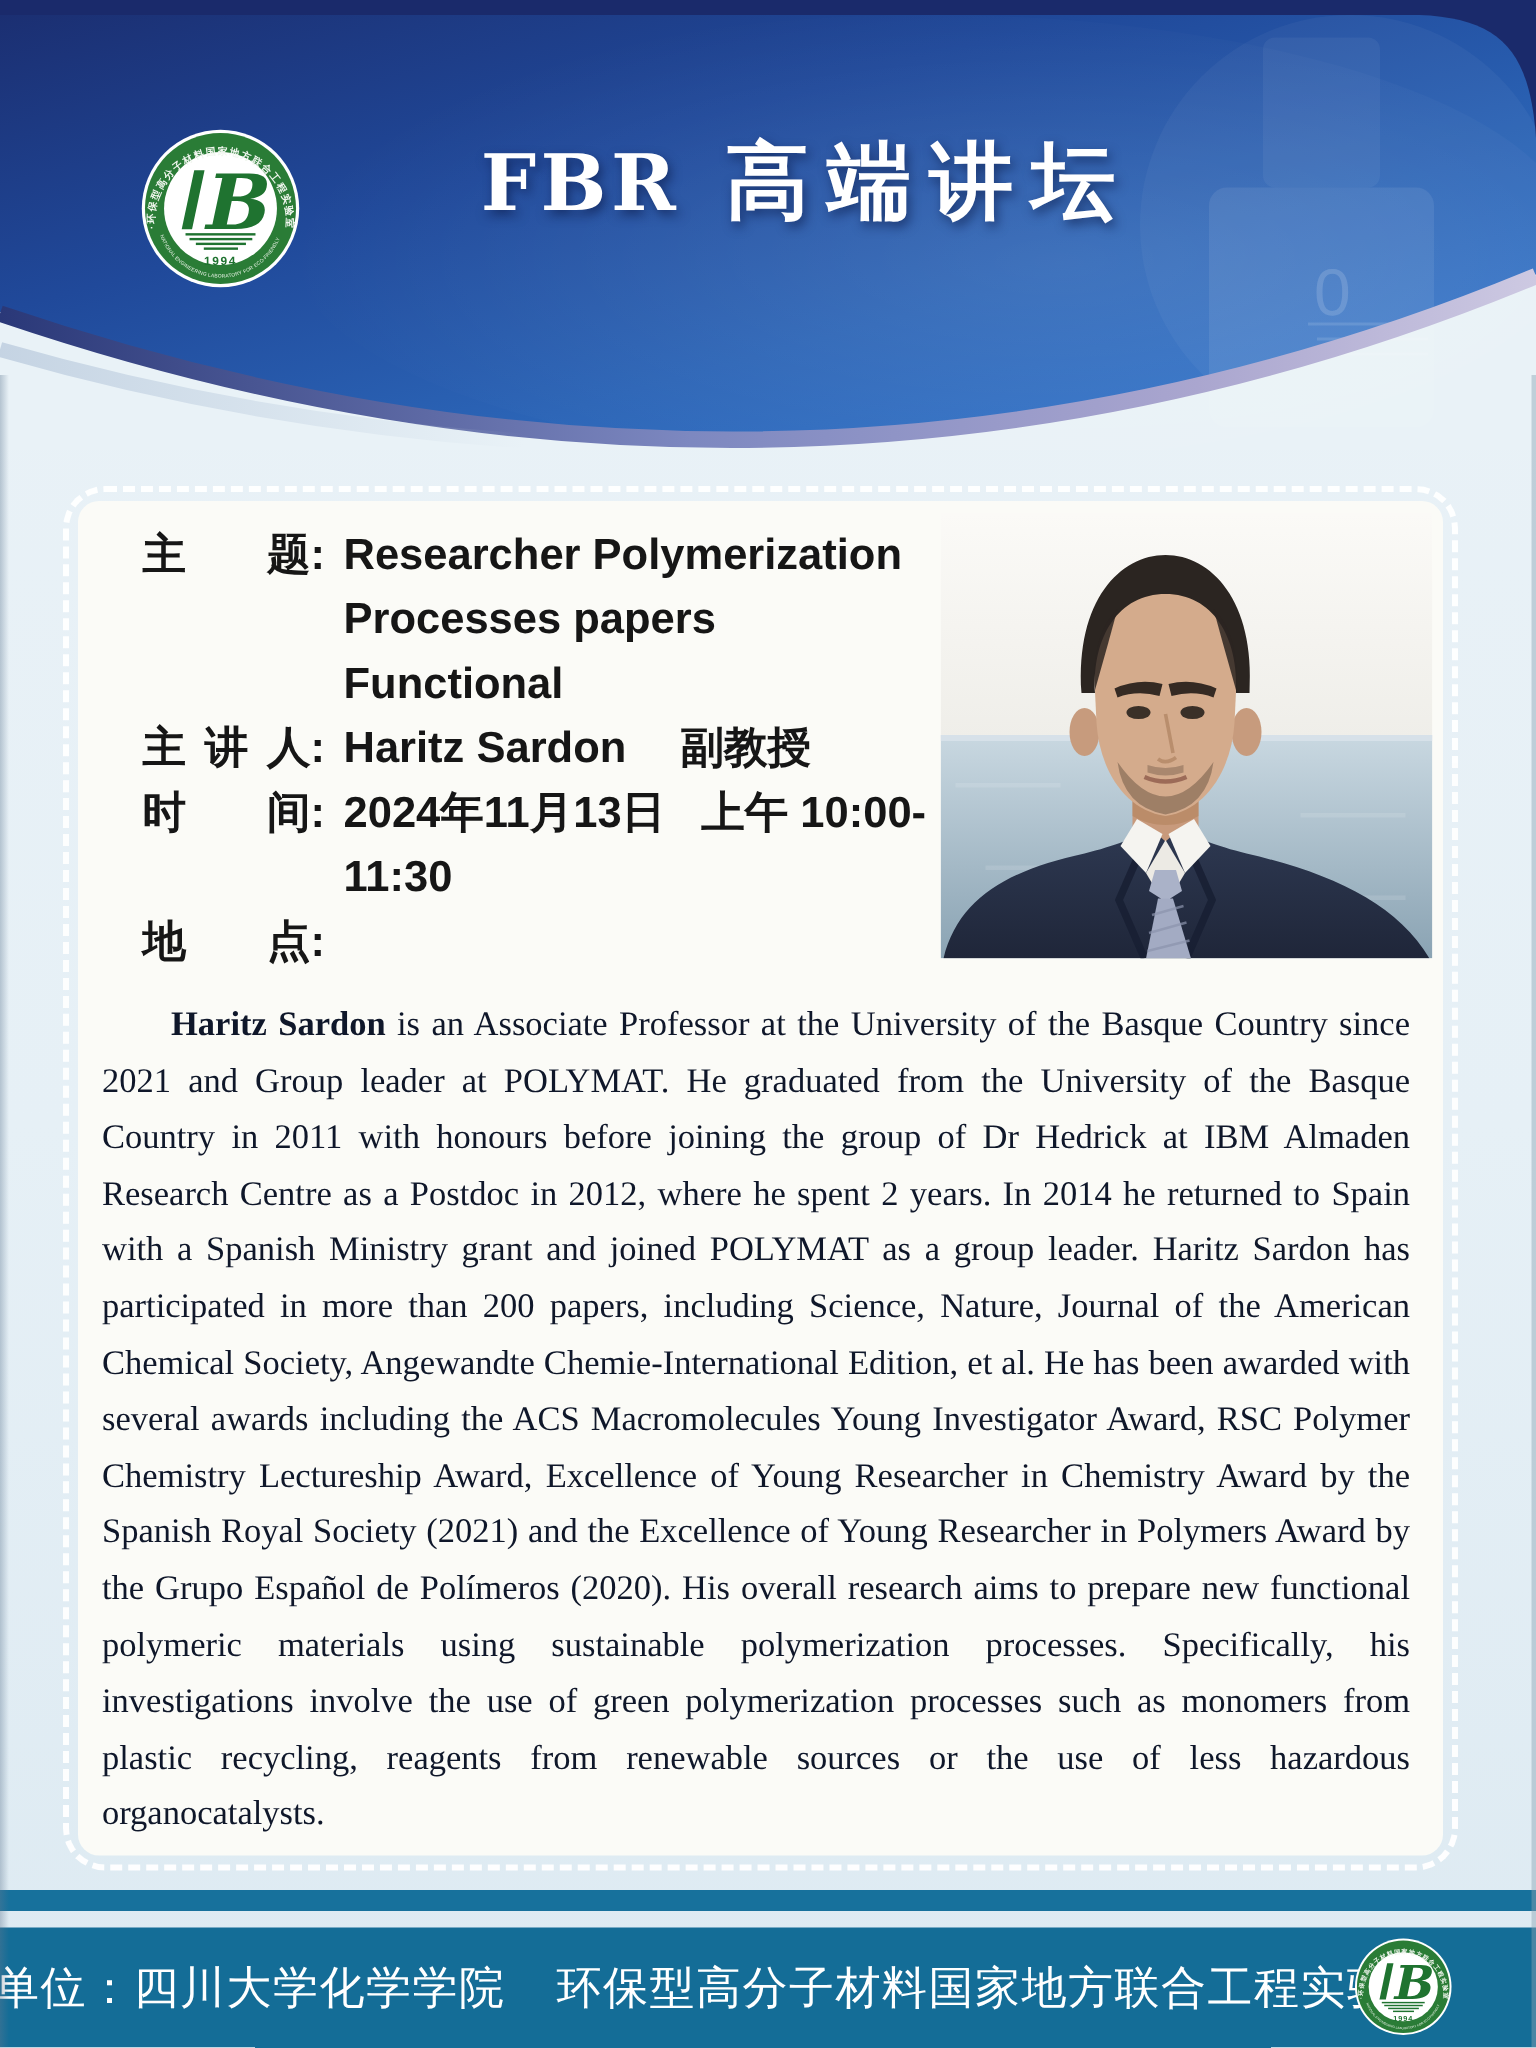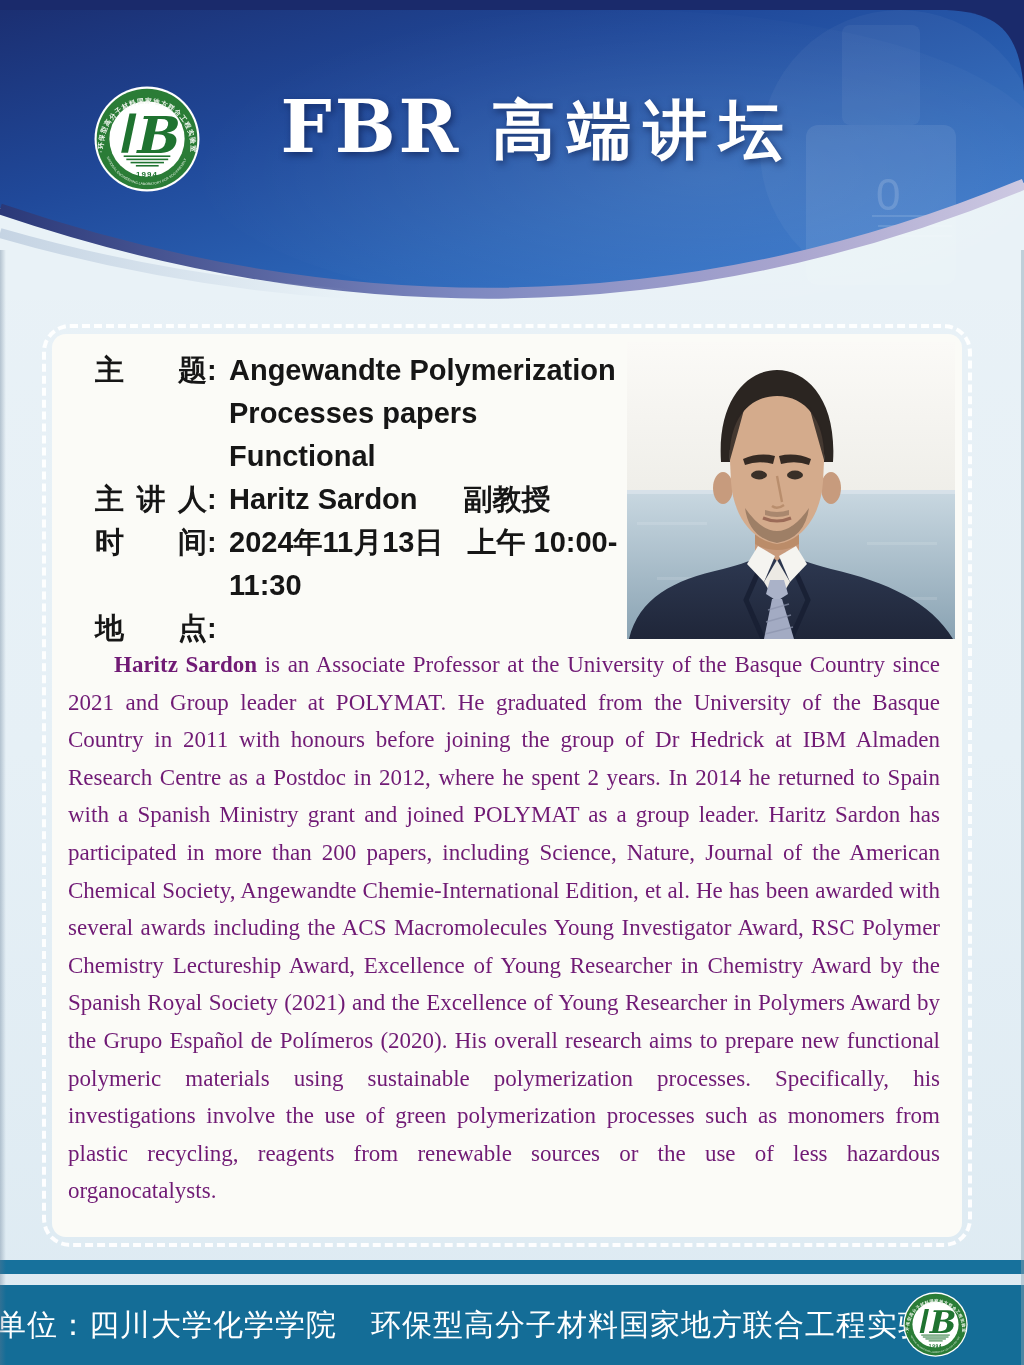--- a/index.html
+++ b/index.html
@@ -11,44 +11,44 @@
   .edge-r{position:absolute;right:0;top:250px;bottom:0;width:3px;
           background:rgba(140,165,180,.45);z-index:6;}
 
   
   .header{position:absolute;left:0;top:0;width:1024px;height:300px;z-index:1;}
   .header svg{display:block;}
   .title{position:absolute;left:0;top:84px;width:1024px;text-align:center;z-index:3;
          color:#ffffff;white-space:nowrap;transform:translateX(26px);
          text-shadow:2px 3px 7px rgba(8,18,60,.55);}
   .title-en{font-family:"DejaVu Serif","Liberation Serif",serif;font-weight:bold;
-            font-size:72px;letter-spacing:3px;vertical-align:baseline;}
+            font-size:52px;letter-spacing:3px;vertical-align:baseline;}
   .title-cn{font-family:"DejaVu Sans","Liberation Sans",sans-serif;font-weight:900;
-            font-size:64px;letter-spacing:12px;margin-left:30px;vertical-align:baseline;}
+            font-size:56px;letter-spacing:12px;margin-left:30px;vertical-align:baseline;}
   .emblem-top{position:absolute;left:94px;top:86px;width:106px;height:106px;z-index:4;}
 
   
   .card{position:absolute;left:52px;top:334px;width:910px;height:903px;
         background:#fbfbf7;border-radius:14px;z-index:2;}
   .card::before{content:"";position:absolute;inset:-10px;border:4px dashed rgba(255,255,255,.95);
         border-radius:28px;pointer-events:none;}
   .info{position:absolute;left:43px;top:15px;width:530px;color:#161616;}
   .row{display:flex;align-items:flex-start;font-weight:700;font-size:29px;line-height:43px;}
   .lbl{width:112px;display:flex;justify-content:space-between;flex:0 0 auto;}
   .colon{width:22px;flex:0 0 auto;}
   .val{flex:1;}
-  .gap{margin-left:38px;}
+  .gap{margin-left:28px;}
   .gap2{margin-left:16px;}
 
   .photo{position:absolute;left:575px;top:8px;width:328px;height:297px;overflow:hidden;}
   .photo svg{display:block;}
 
-  .bio{position:absolute;left:16px;top:312px;width:872px;margin:0;
+  .bio{position:absolute;left:16px;top:330px;width:872px;margin:0;
        font-family:"Liberation Serif","DejaVu Serif",serif;
-       font-size:23px;line-height:37.6px;color:#701a75;
+       font-size:23px;line-height:37.6px;color:#0f172a;
        text-align:justify;text-indent:46px;}
   .bio .lead{font-weight:bold;}
 
   
   .stripe{position:absolute;left:0;top:1260px;width:1024px;height:14px;background:#17719c;z-index:3;}
   .footer{position:absolute;left:0;top:1285px;width:1024px;height:80px;background:#146d97;z-index:3;}
   .footer-text{position:absolute;left:0;top:0;right:130px;height:80px;display:flex;
        align-items:center;justify-content:center;color:#ffffff;font-size:30px;font-weight:500;
        letter-spacing:1px;white-space:nowrap;}
   .footer-part2{margin-left:34px;}
@@ -142,21 +142,21 @@
   <section class="card">
 
     <div class="info">
       <div class="row">
         <div class="lbl">
           <span>主</span>
           <span>题</span>
         </div>
         <div class="colon">:</div>
         <div class="val">
-          <div>Angewandte Polymerization</div>
+          <div>Researcher Polymerization</div>
           <div>Processes papers Functional</div>
         </div>
       </div>
 
       <div class="row">
         <div class="lbl">
           <span>主</span>
           <span>讲</span>
           <span>人</span>
         </div>

